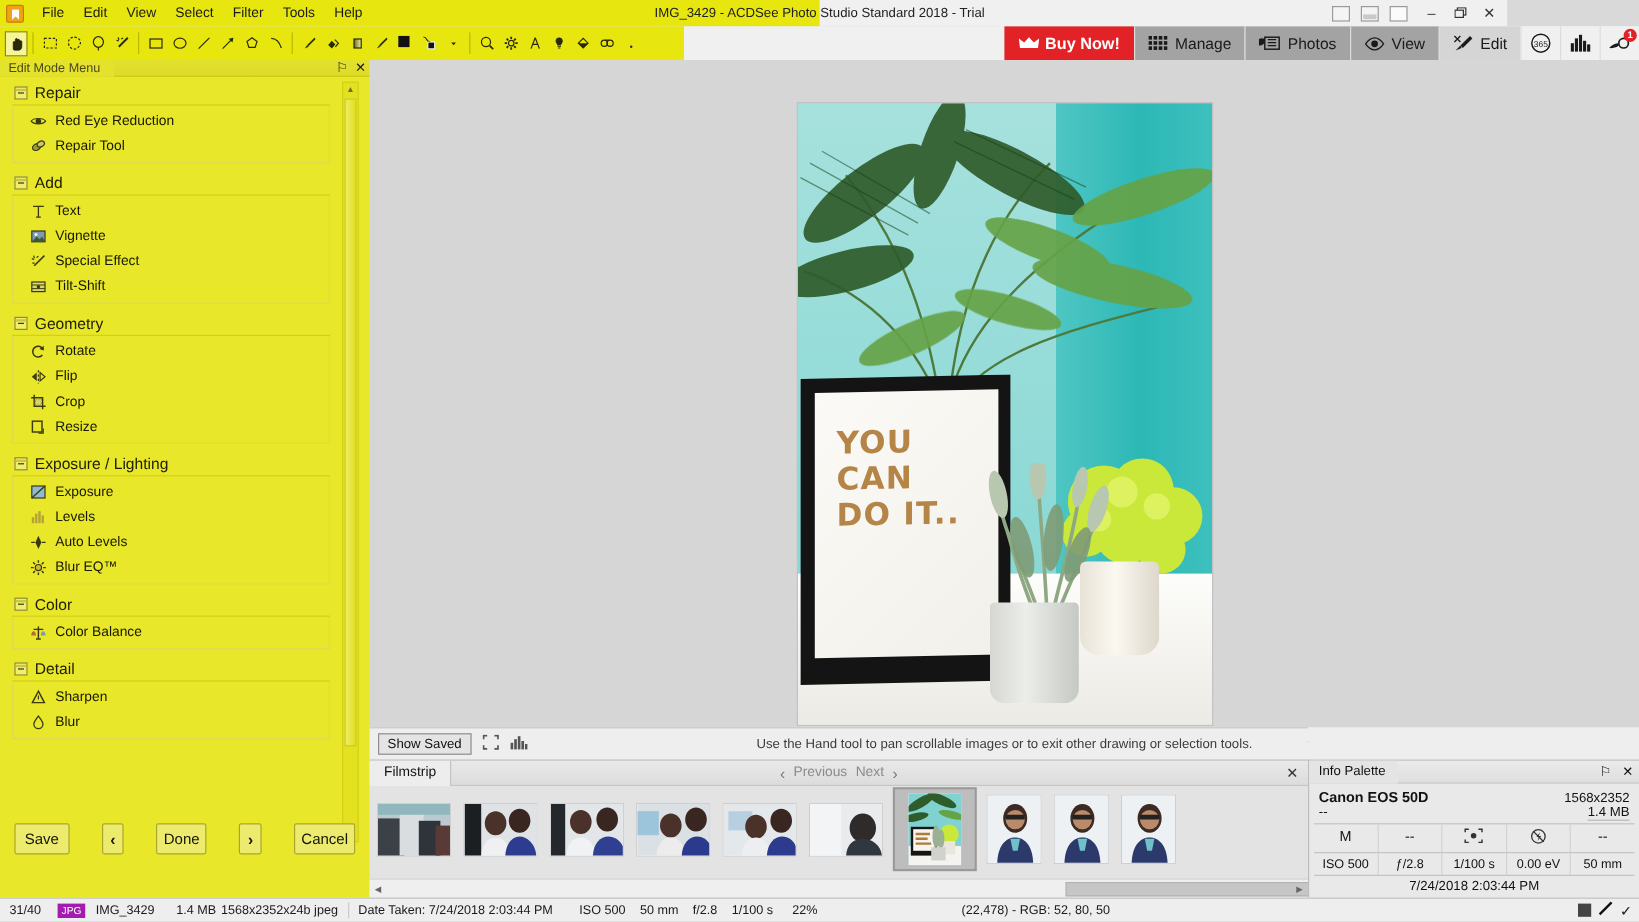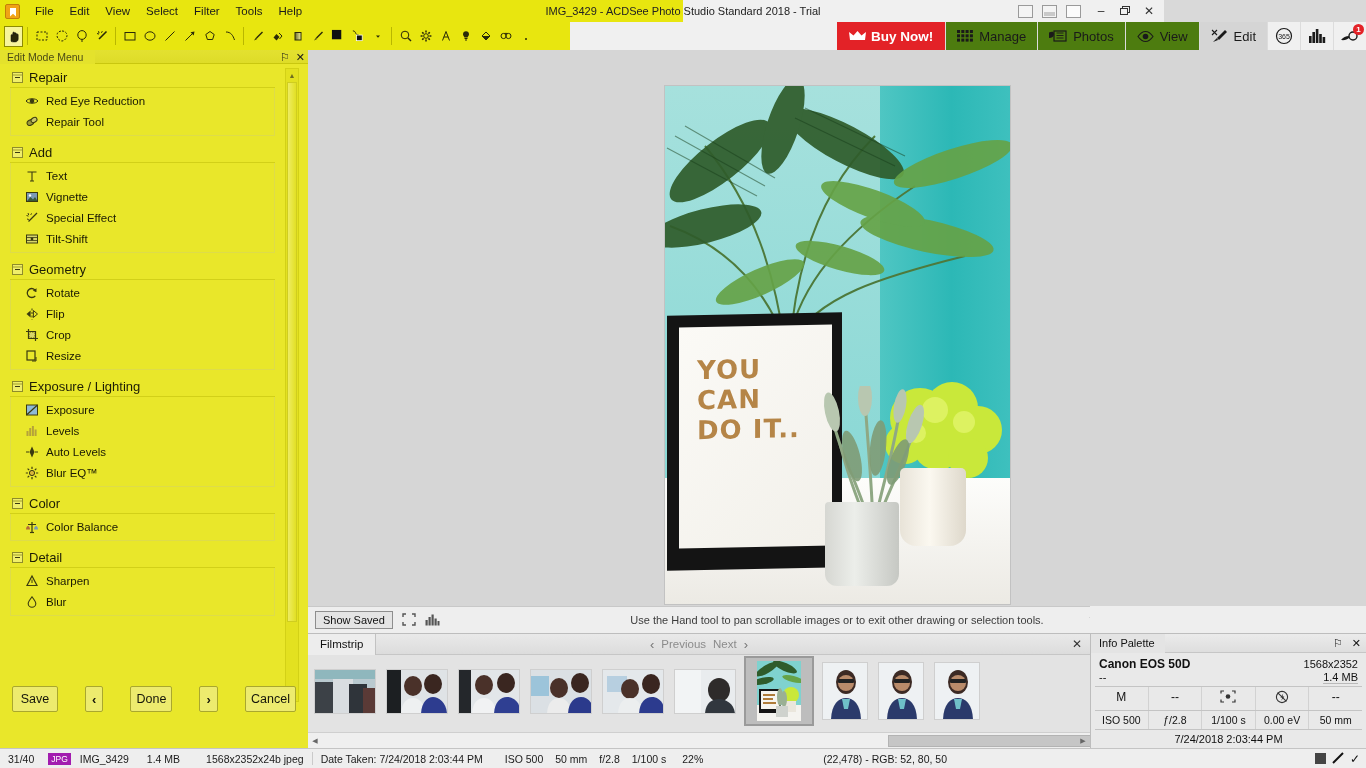--- a/index.html
+++ b/index.html
@@ -8,21 +8,21 @@
     font-family: "Liberation Sans", sans-serif;
     font-size: 11px;
     color:#111;
     background:#d9d9d9;
     -webkit-font-smoothing: none;
   }
   .app { position:relative; width:1366px; height:768px; }
 
   
   .titlebar {
-    position:absolute; left:0; top:0; width:1164px; height:22px;
+    position:absolute; left:0; top:0; width:1256px; height:22px;
     background:#f0f0f0;
     display:flex; align-items:center;
   }
   .titlebar-left {
     width:683px; height:22px; background:#e8e60f; display:flex; align-items:center;
   }
   .app-logo {
     width:15px; height:15px; margin-left:5px; margin-right:7px;
     background:#f0a315; border:1px solid #c47f08; border-radius:2px;
     position:relative;
@@ -73,21 +73,21 @@
   
   .modebar {
     position:absolute; right:0; top:22px; height:28px; display:flex; align-items:stretch;
   }
   .buynow {
     background:#e32227; color:#fff; font-size:13.5px; font-weight:bold;
     display:flex; align-items:center; gap:5px; padding:0 12px; cursor:default;
   }
   .mode {
     display:flex; align-items:center; gap:6px; padding:0 11px; font-size:13px;
-    color:#1a1a1a; cursor:default; border-left:1px solid #dcdcdc; background:#4d7c0f;
+    color:#1a1a1a; cursor:default; border-left:1px solid #dcdcdc; background:#a3a3a3;
   }
   .mode.active { background:#d5d5d5; }
   .icobtn {
     width:33px; display:flex; align-items:center; justify-content:center;
     border-left:1px solid #dcdcdc; background:#f0f0f0; cursor:default; position:relative;
   }
   .badge {
     position:absolute; right:2px; top:2px; width:11px; height:11px; border-radius:50%;
     background:#e32227; color:#fff; font-size:8px; line-height:11px; text-align:center;
     font-weight:bold;
@@ -1135,21 +1135,21 @@
       </div>
       <div class="ip-date">7/24/2018 2:03:44 PM</div>
     </div>
   </div>
 
   <div class="statusbar">
     <span style="margin-left:8px;">31/40</span>
     <span class="jpgbadge" style="margin-left:14px;">JPG</span>
     <span style="margin-left:9px;">IMG_3429</span>
     <span style="margin-left:18px;">1.4 MB</span>
-    <span style="margin-left:26px;">1568x2352x24b jpeg</span>
+    <span style="margin-left:4px;">1568x2352x24b jpeg</span>
     <span class="sb-sep"></span>
     <span>Date Taken: 7/24/2018 2:03:44 PM</span>
     <span style="margin-left:22px;">ISO 500</span>
     <span style="margin-left:12px;">50 mm</span>
     <span style="margin-left:12px;">f/2.8</span>
     <span style="margin-left:12px;">1/100 s</span>
     <span style="margin-left:16px;">22%</span>
     <span style="margin-left:120px;">(22,478) - RGB: 52, 80, 50</span>
     <span class="sb-right">
       <span class="sb-sq"></span>

